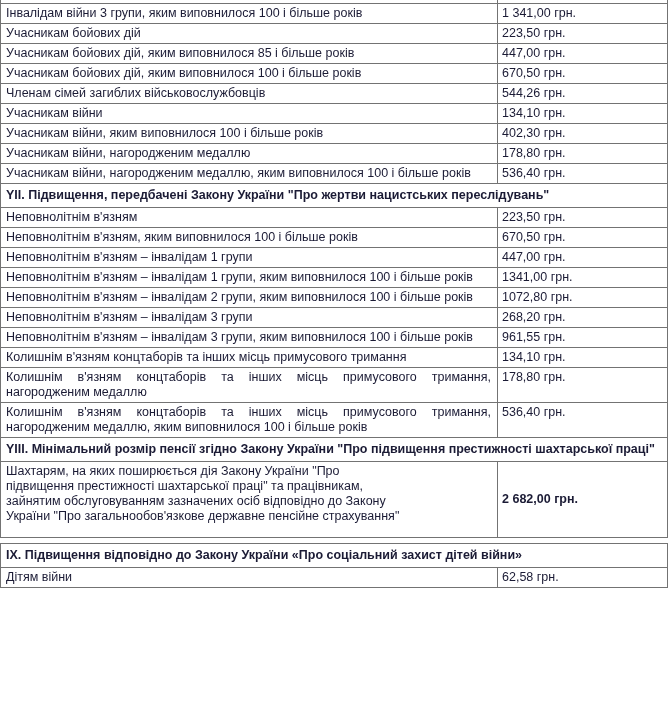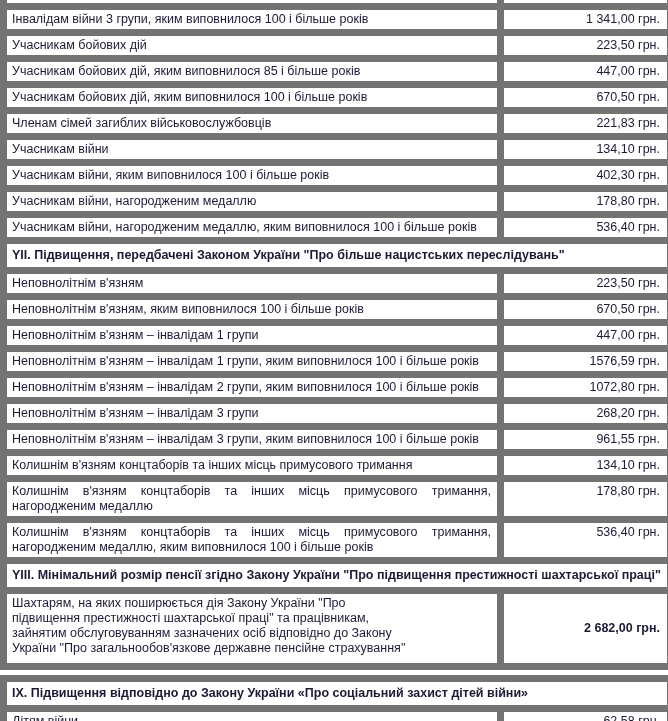--- a/index.html
+++ b/index.html
@@ -14,32 +14,32 @@
     font-family: "Liberation Sans", "DejaVu Sans", sans-serif;
     font-size: 12.5px;
     color: #1b1b35;
   }
   table.pension {
     border-collapse: collapse;
     table-layout: fixed;
     width: 667px;
   }
   table.pension td {
-    border: 7px solid #737373;
+    border: 1px solid #737373;
     vertical-align: top;
     overflow: hidden;
   }
   td.lbl {
     padding: 2px 6px 2px 5px;
     text-align: justify;
     line-height: 15px;
   }
   td.amt {
     padding: 2px 7px 2px 4px;
-    text-align: right;
+    text-align: left;
     vertical-align: bottom;
     line-height: 15px;
     white-space: nowrap;
   }
   td.hdr {
     padding: 3px 6px 4px 5px;
     font-weight: bold;
     text-align: justify;
     line-height: 16px;
   }
@@ -88,56 +88,56 @@
       <tr>
         <td class="lbl">Учасникам бойових дій, яким виповнилося 85 і більше років</td>
         <td class="amt">447,00 грн.</td>
       </tr>
       <tr>
         <td class="lbl">Учасникам бойових дій, яким виповнилося 100 і більше років</td>
         <td class="amt">670,50 грн.</td>
       </tr>
       <tr>
         <td class="lbl">Членам сімей загиблих військовослужбовців</td>
-        <td class="amt">221,83 грн.</td>
+        <td class="amt">544,26 грн.</td>
       </tr>
       <tr>
         <td class="lbl">Учасникам війни</td>
         <td class="amt">134,10 грн.</td>
       </tr>
       <tr>
         <td class="lbl">Учасникам війни, яким виповнилося 100 і більше років</td>
         <td class="amt">402,30 грн.</td>
       </tr>
       <tr>
         <td class="lbl">Учасникам війни, нагородженим медаллю</td>
         <td class="amt">178,80 грн.</td>
       </tr>
       <tr>
         <td class="lbl">Учасникам війни, нагородженим медаллю, яким виповнилося 100 і більше років</td>
         <td class="amt">536,40 грн.</td>
       </tr>
       <tr>
-        <td colspan="2" class="hdr">YII. Підвищення, передбачені Законом України "Про більше нацистських переслідувань"</td>
+        <td colspan="2" class="hdr">YII. Підвищення, передбачені Закону України "Про жертви нацистських переслідувань"</td>
       </tr>
       <tr>
         <td class="lbl">Неповнолітнім в'язням</td>
         <td class="amt">223,50 грн.</td>
       </tr>
       <tr>
         <td class="lbl">Неповнолітнім в'язням, яким виповнилося 100 і більше років</td>
         <td class="amt">670,50 грн.</td>
       </tr>
       <tr>
         <td class="lbl">Неповнолітнім в'язням – інвалідам 1 групи</td>
         <td class="amt">447,00 грн.</td>
       </tr>
       <tr>
         <td class="lbl">Неповнолітнім в'язням – інвалідам 1 групи, яким виповнилося 100 і більше років</td>
-        <td class="amt">1576,59 грн.</td>
+        <td class="amt">1341,00 грн.</td>
       </tr>
       <tr>
         <td class="lbl">Неповнолітнім в'язням – інвалідам 2 групи, яким виповнилося 100 і більше років</td>
         <td class="amt">1072,80 грн.</td>
       </tr>
       <tr>
         <td class="lbl">Неповнолітнім в'язням – інвалідам 3 групи</td>
         <td class="amt">268,20 грн.</td>
       </tr>
       <tr>

